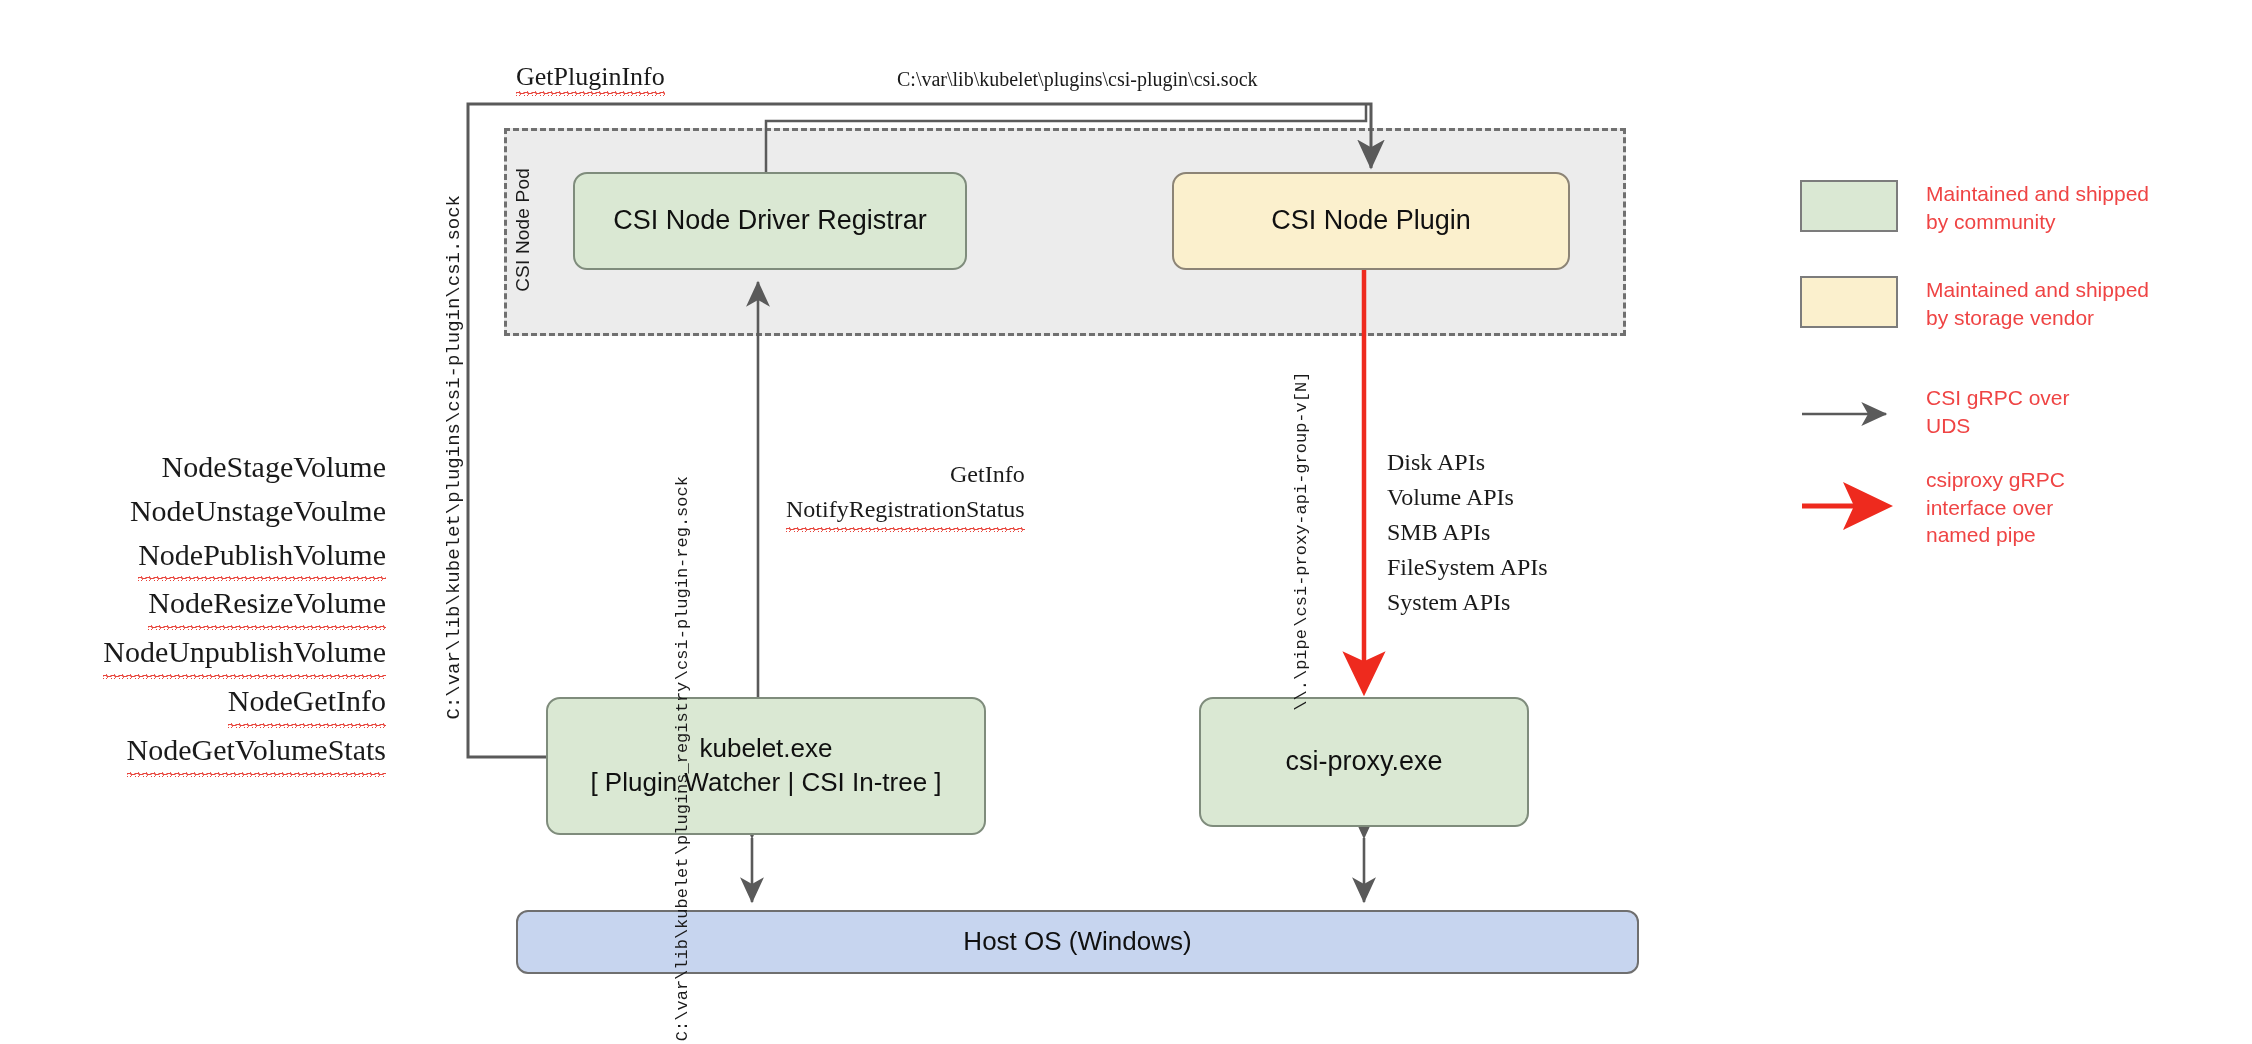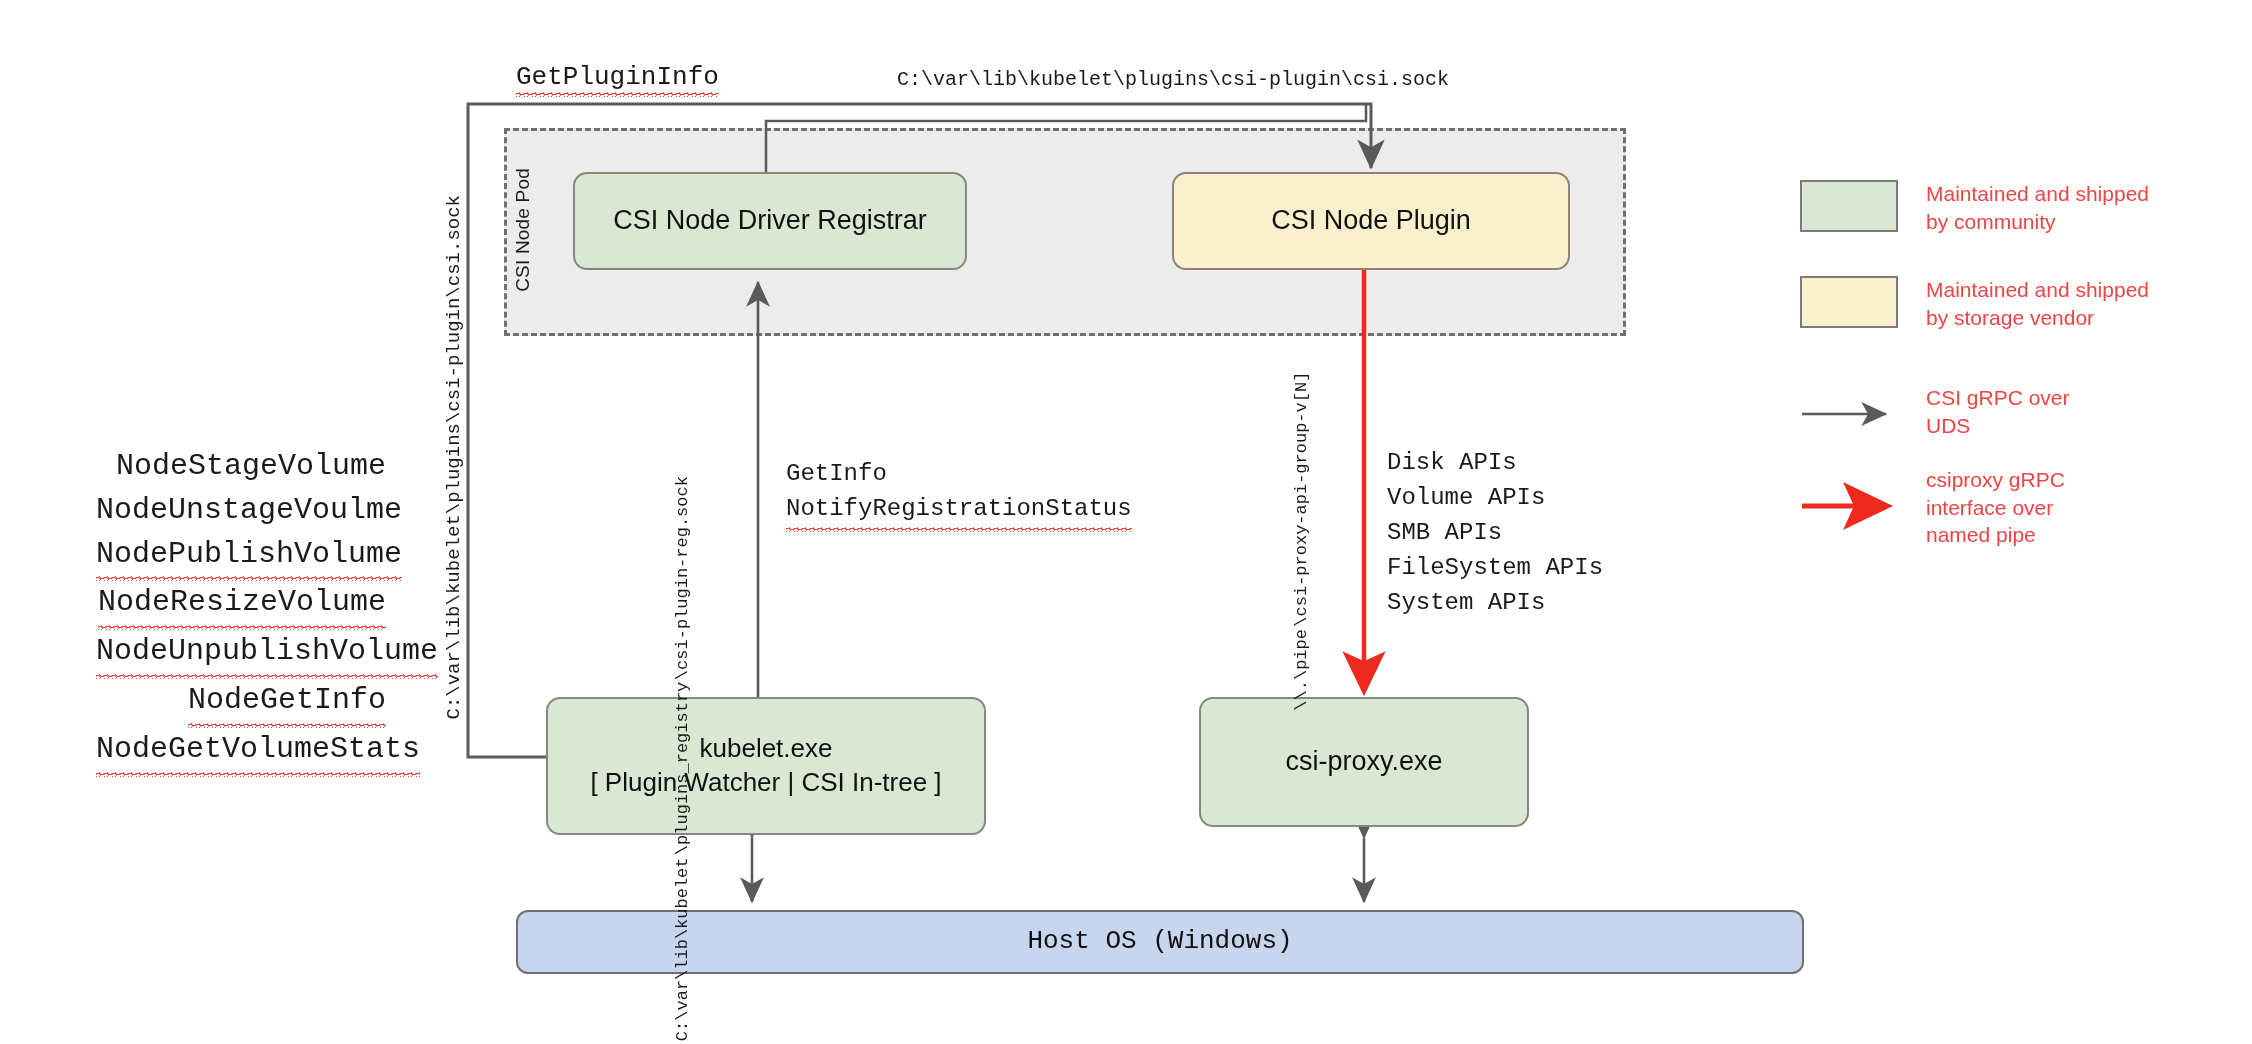--- a/index.html
+++ b/index.html
@@ -21,36 +21,36 @@
   }
   .node .lines{display:block;}
   .green{background:#dae8d3;border-color:#7f8c7c;}
   .yellow{background:#fbf0cd;border-color:#8c8476;}
   .blue{background:#c7d5ef;border-color:#6f6f6f;border-radius:12px;}
 
   #node-registrar{left:573px;top:172px;width:394px;height:98px;}
   #node-plugin{left:1172px;top:172px;width:398px;height:98px;text-align:center;}
   #node-kubelet{left:546px;top:697px;width:440px;height:138px;font-size:26px;}
   #node-csiproxy{left:1199px;top:697px;width:330px;height:130px;}
-  #node-hostos{left:516px;top:910px;width:1288px;height:64px;font-size:26px;font-family:Liberation Mono, monospace;}
+  #node-hostos{left:516px;top:910px;width:1123px;height:64px;font-size:26px;}
 
   
   #pod-container{
     position:absolute;left:504px;top:128px;width:1122px;height:208px;
     background:#ececec;border:3px dashed #707070;box-sizing:border-box;
   }
   #pod-label{
     position:absolute;left:512px;top:168px;
     font-size:19px;color:#1a1a1a;
     writing-mode:vertical-rl;transform:rotate(180deg);
     letter-spacing:.2px;white-space:nowrap;
   }
 
   
-  .mono{font-family:Liberation Mono, monospace;color:#1a1a1a;}
+  .mono{font-family:Liberation Serif, serif;color:#1a1a1a;}
   .sq{
     
     background-image:
       radial-gradient(circle at 2px 3.2px, rgba(0,0,0,0) 1.6px, #e8453c 1.7px, #e8453c 2.5px, rgba(0,0,0,0) 2.6px),
       radial-gradient(circle at 6px 0.8px, rgba(0,0,0,0) 1.6px, #e8453c 1.7px, #e8453c 2.5px, rgba(0,0,0,0) 2.6px);
     background-size:8px 5px;background-repeat:repeat-x;
     background-position:left bottom;
     padding-bottom:5px;
   }
 
@@ -70,21 +70,21 @@
 
   
   #list-node-apis{
     position:absolute;left:96px;top:445px;width:290px;
     text-align:right;font-size:30px;line-height:1.46;
   }
   #list-node-apis .row{display:block;}
   #list-node-apis .row i{font-style:normal;display:inline-block;}
 
   #lbl-getinfo{position:absolute;left:786px;top:457px;font-size:24px;line-height:1.45;}
-  #lbl-getinfo .row{display:block;}
+  #lbl-getinfo .row{display:block;text-align:right;}
   #lbl-getinfo .row i{font-style:normal;display:inline-block;}
 
   #list-proxy-apis{
     position:absolute;left:1387px;top:445px;font-size:24px;line-height:1.46;
     white-space:nowrap;
   }
   #list-proxy-apis .row{display:block;}
 
   
   #legend{position:absolute;left:1800px;top:180px;width:420px;}

